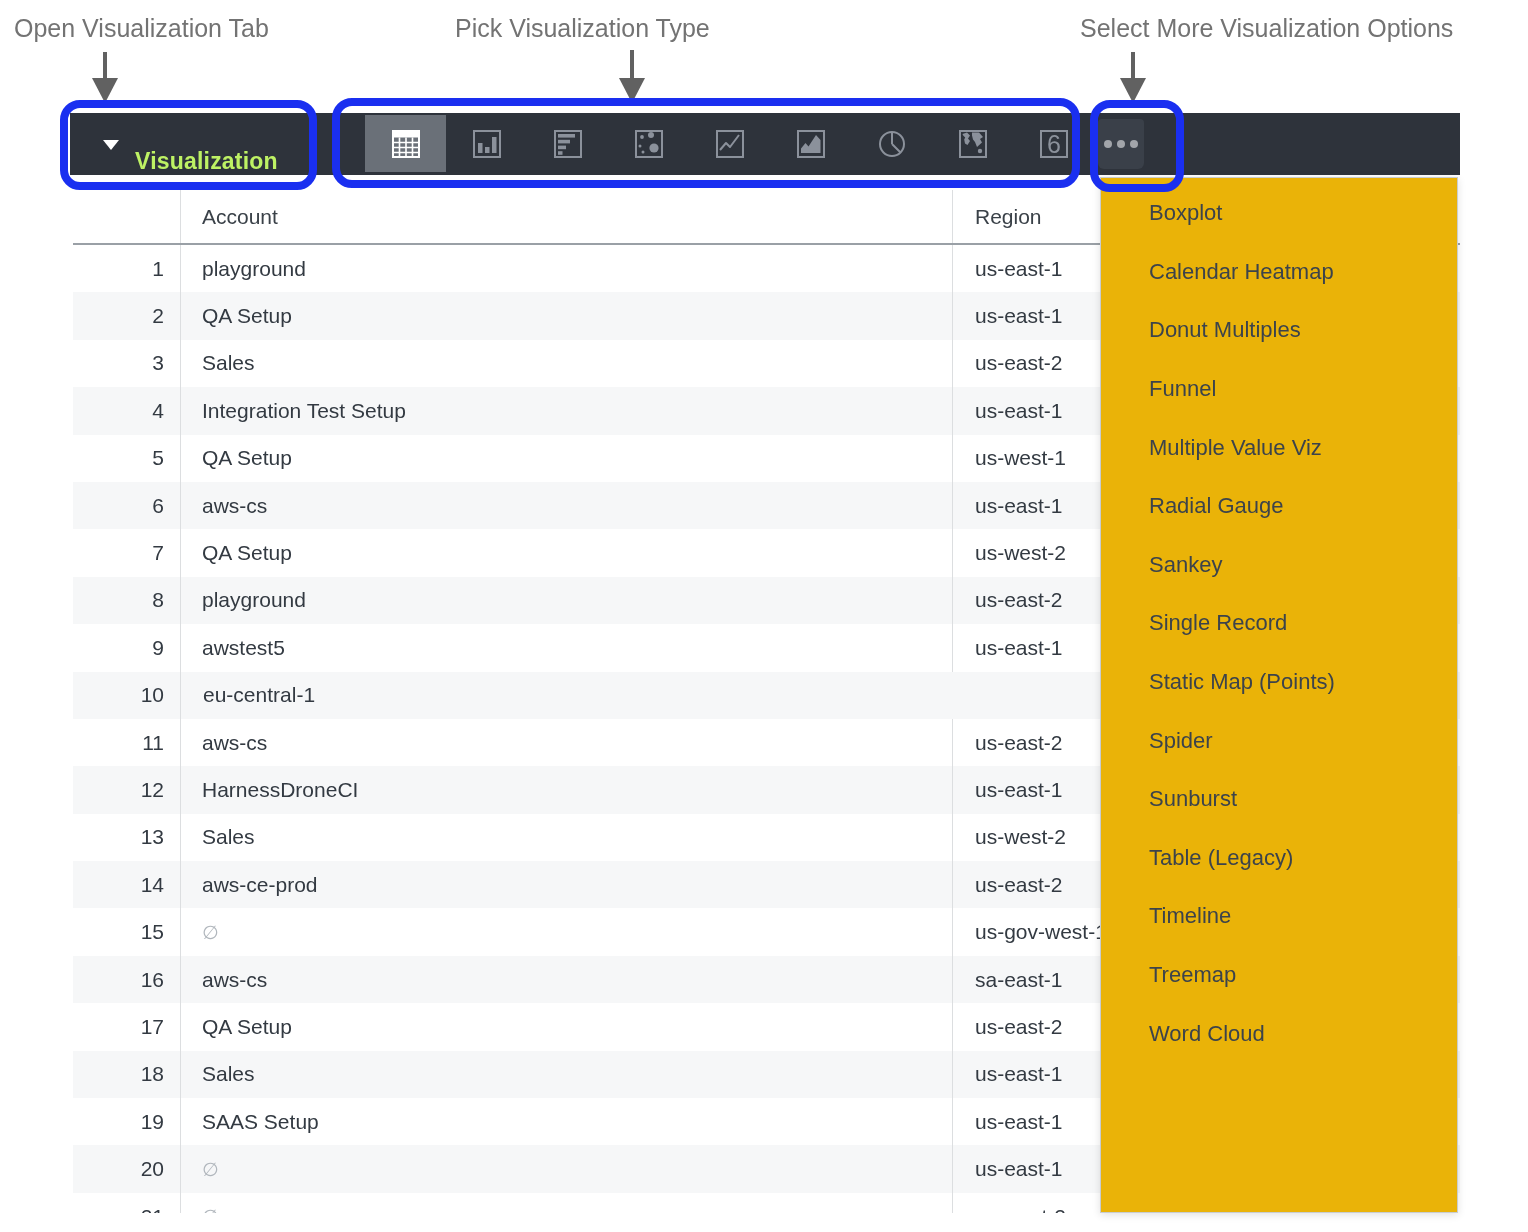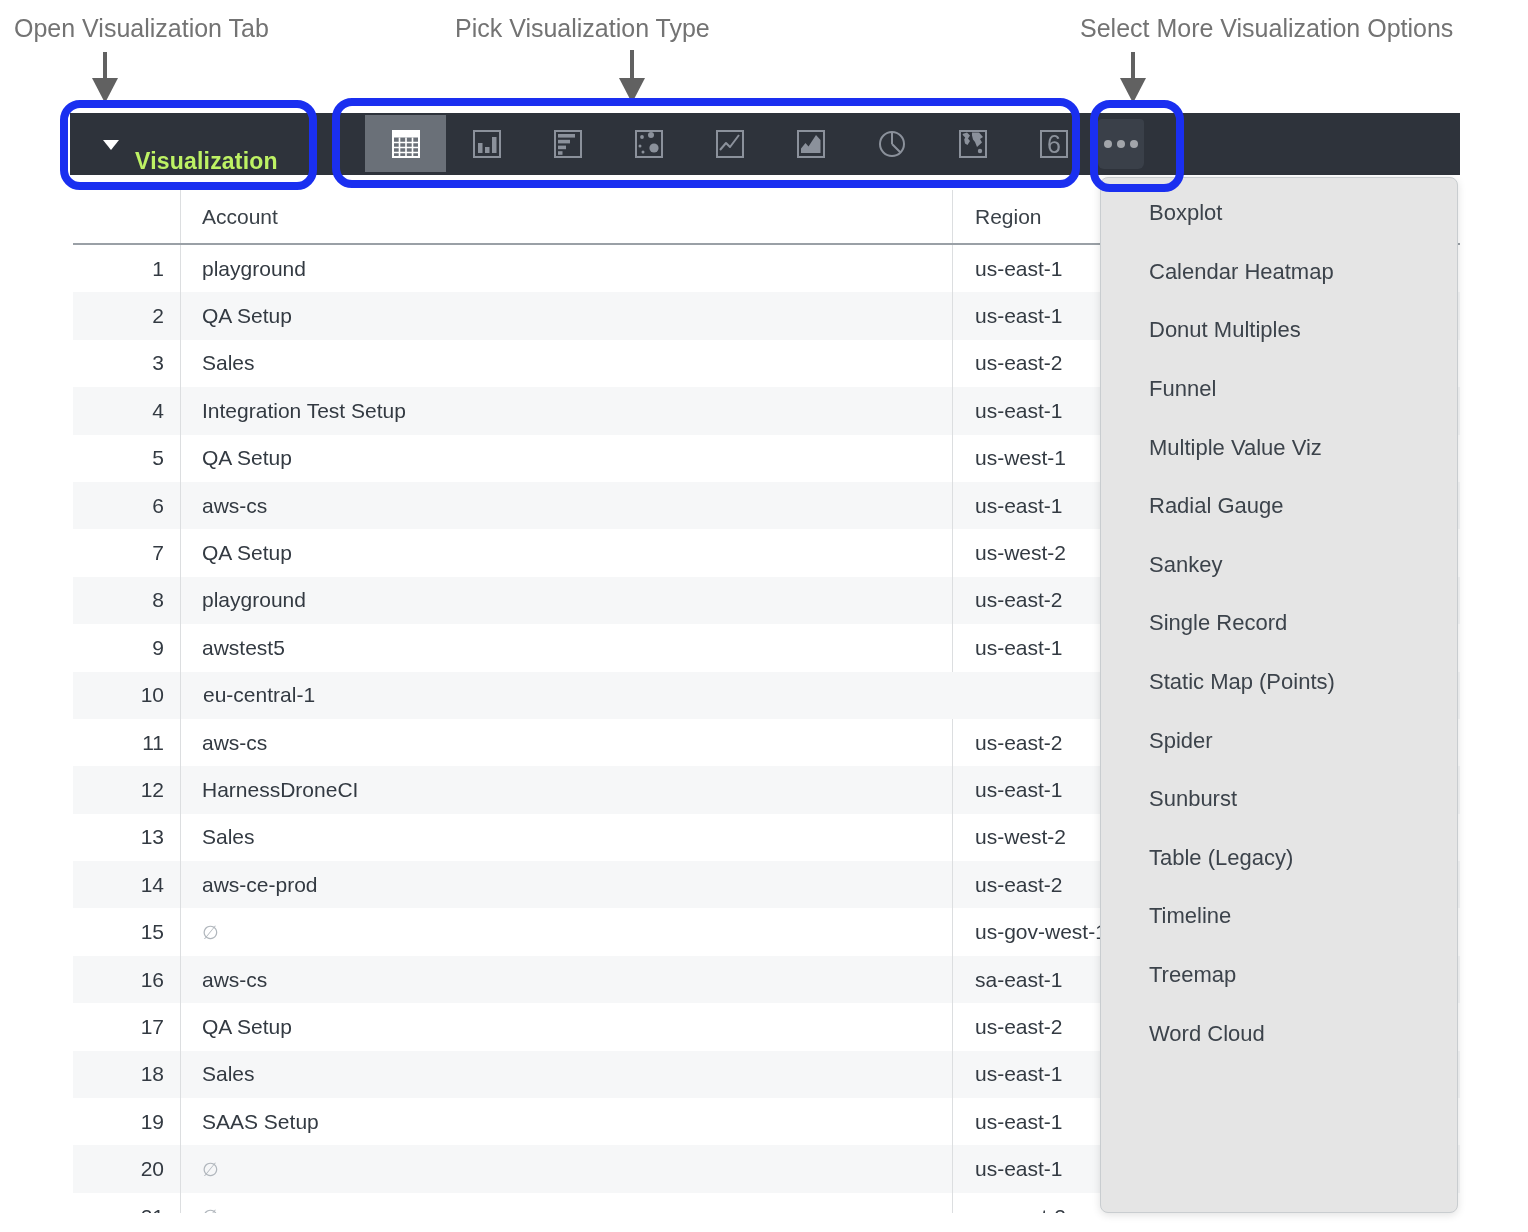--- a/index.html
+++ b/index.html
@@ -49,21 +49,21 @@
             justify-content: flex-end; }
   .c-acct { width: 772px; border-right: 1px solid #dcdee0; padding-left: 21px; height: 100%;
             display: flex; align-items: center; white-space: nowrap; overflow: hidden; }
   .c-reg  { flex: 1; padding-left: 22px; height: 100%; display: flex; align-items: center;
             white-space: nowrap; overflow: hidden; }
   .thead .c-acct, .thead .c-reg { color: #3a4148; }
   .null-sym { color: #b0b6bc; font-size: 19px; }
 
   
   .dropdown { position: absolute; left: 1100px; top: 177px; width: 358px; height: 1036px;
-              background: #e5e5e5; border: 1px solid #c9cdd0; border-radius: 8px;
+              background: #eab308; border: 1px solid #c9cdd0; border-radius: 0;
               box-shadow: 0 2px 8px rgba(0,0,0,0.12); z-index: 4; padding-top: 6px; }
   .menu-item { height: 58.6px; display: flex; align-items: center; padding-left: 48px;
                font-size: 22px; color: #3c434b; cursor: pointer; white-space: nowrap; }
 </style>
 </head>
 <body>
 
 <span class="annotation" style="left:14px">Open Visualization Tab</span>
 <span class="annotation" style="left:455px">Pick Visualization Type</span>
 <span class="annotation" style="left:1080px">Select More Visualization Options</span>

